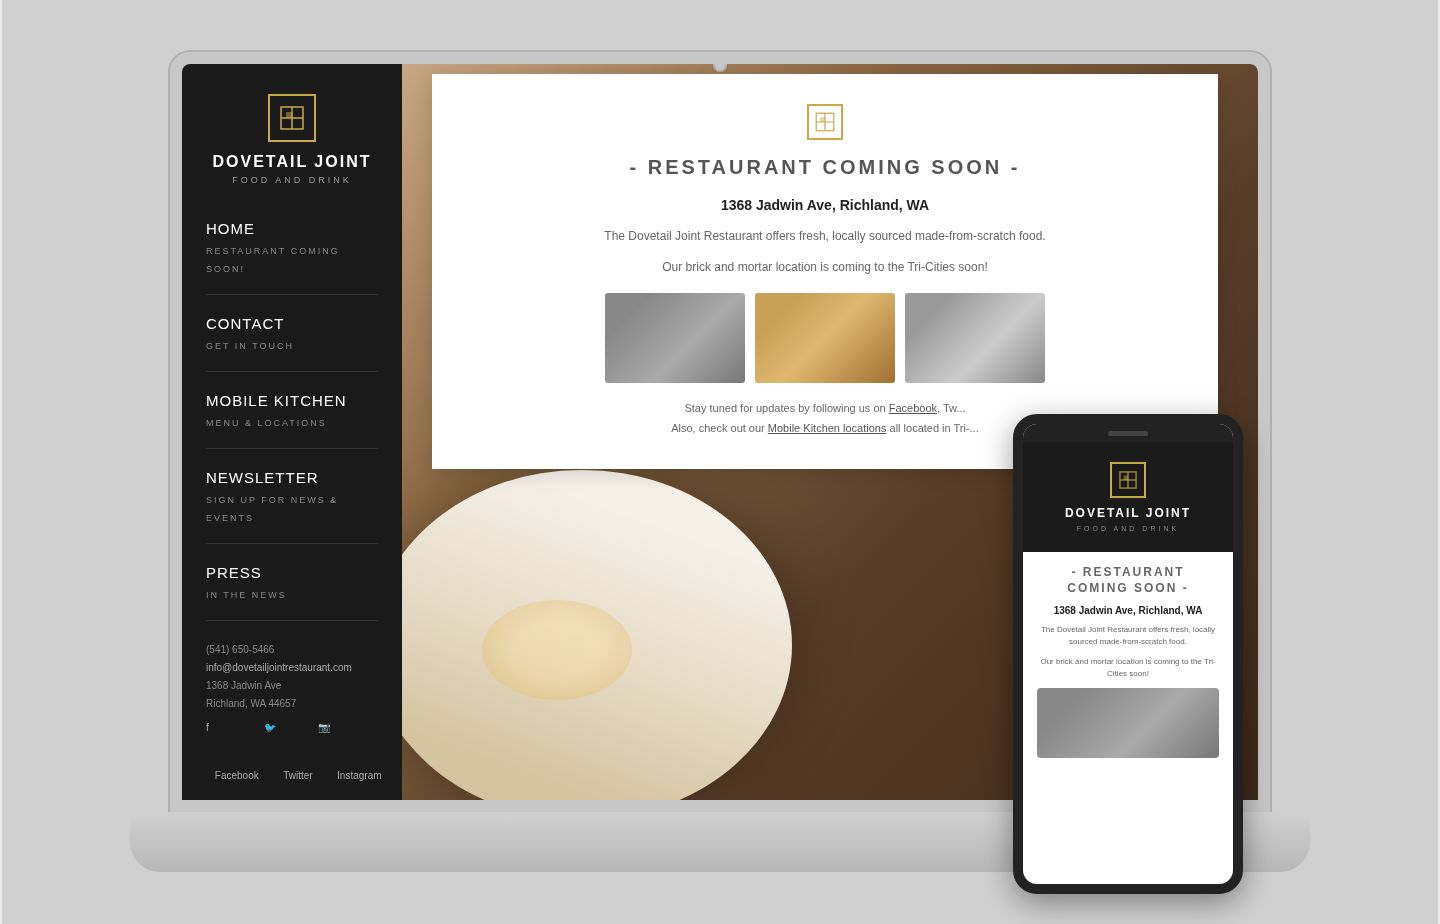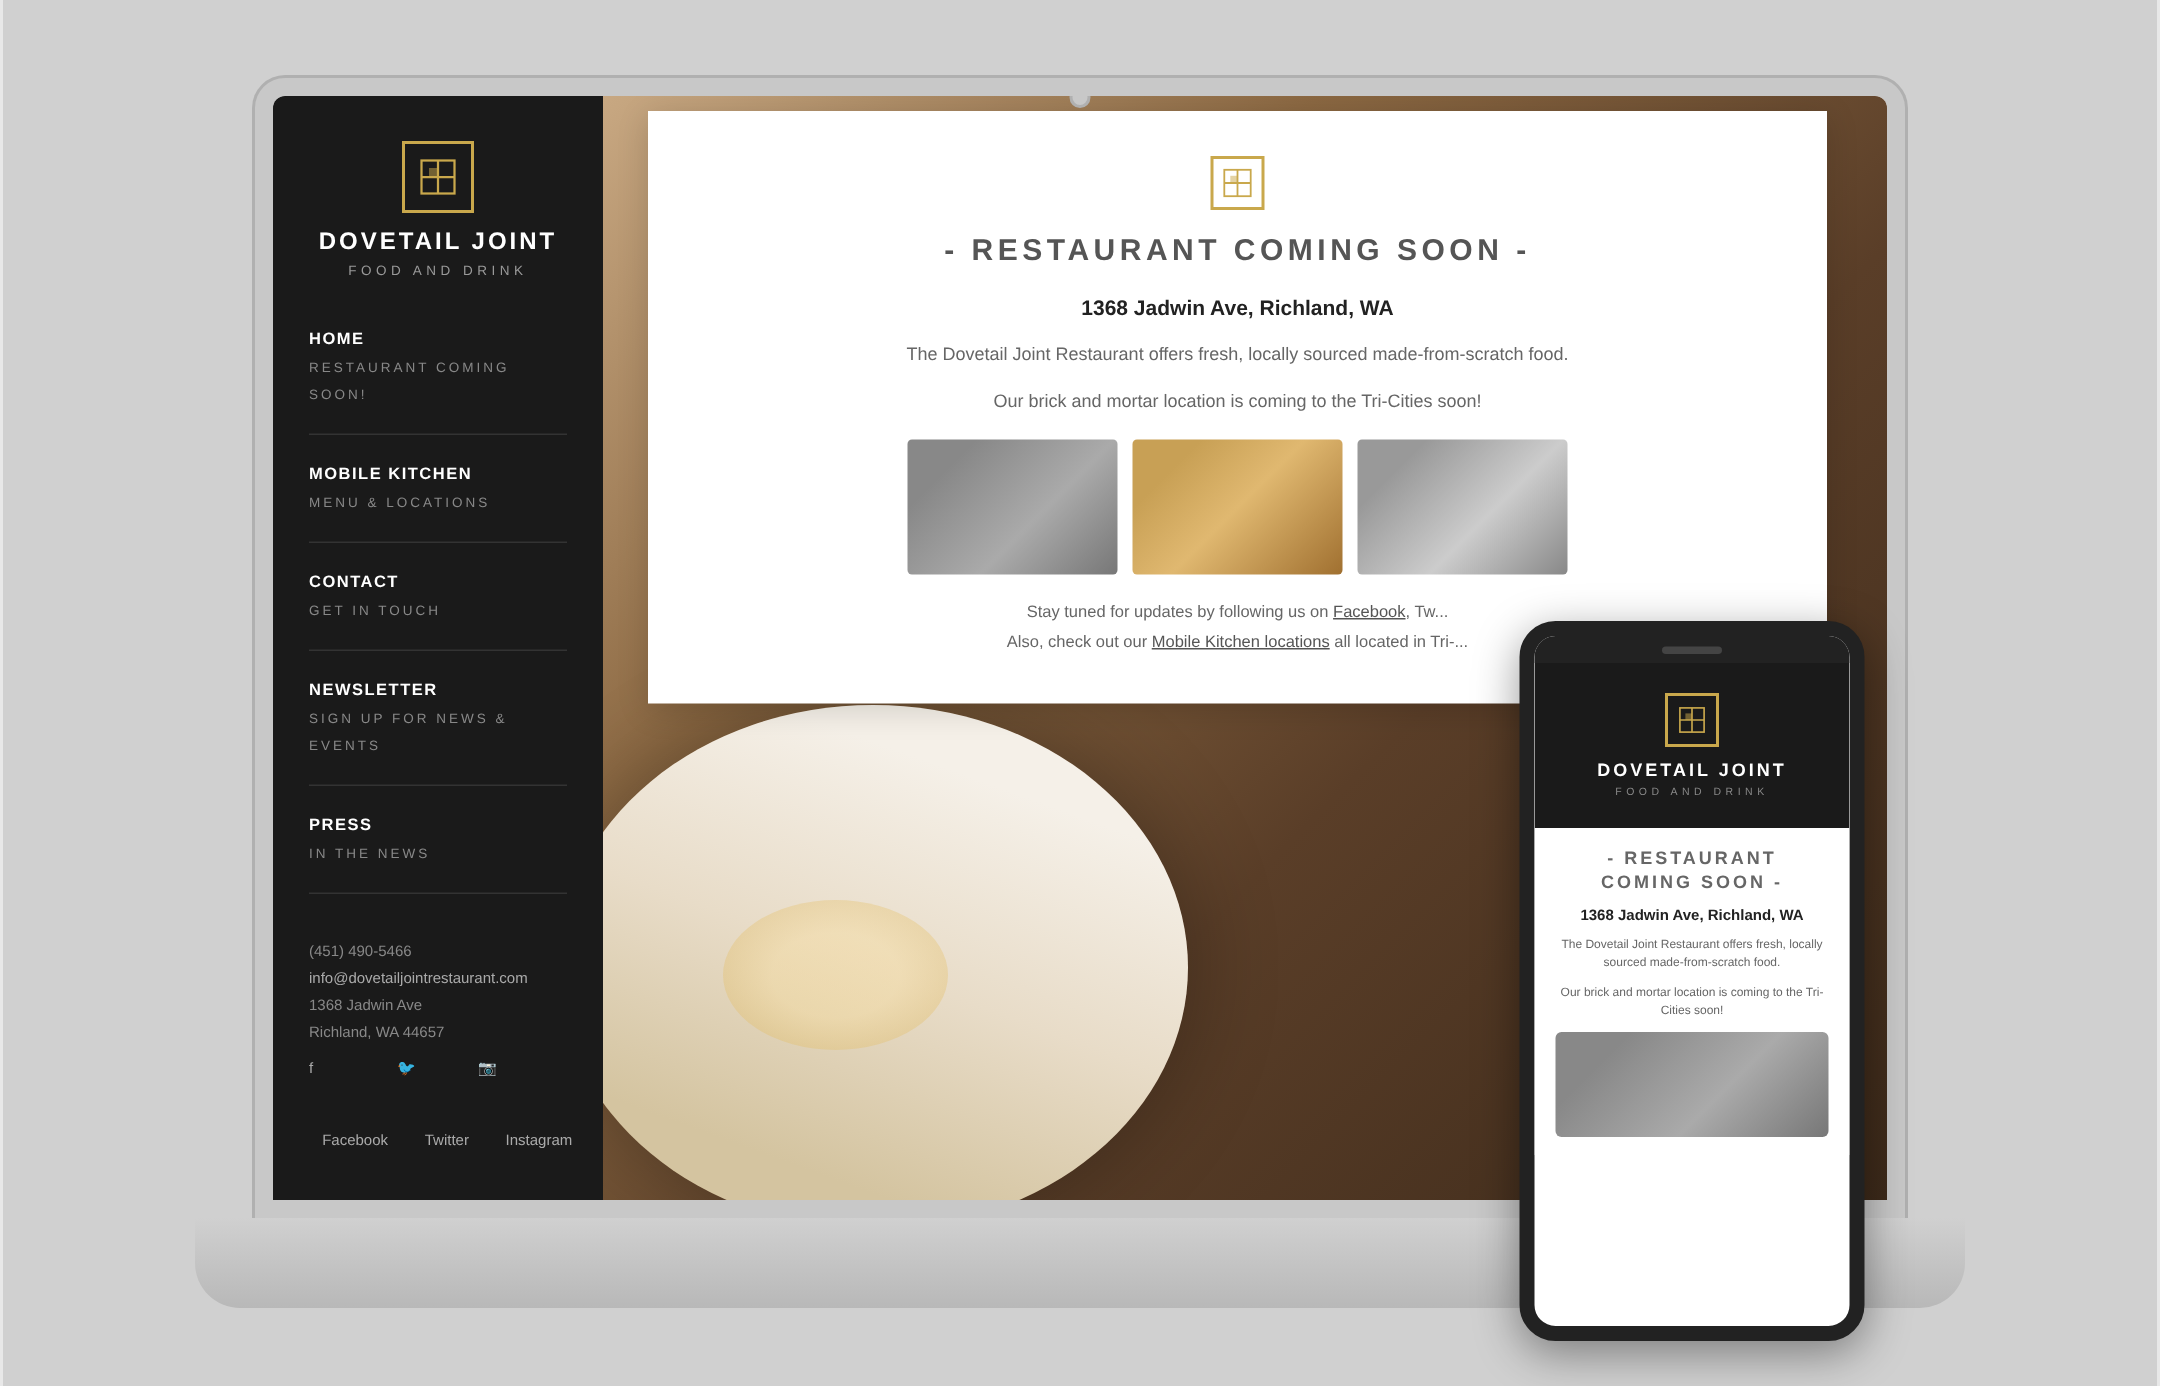--- a/index.html
+++ b/index.html
@@ -135,22 +135,22 @@
       border-bottom: 1px solid #333;
       padding-bottom: 18px;
     }
 
     .nav-item:last-of-type {
       border-bottom: none;
     }
 
     .nav-label {
       font-family: 'Arial', sans-serif;
-      font-size: 11px;
-      font-weight: bold;
+      font-size: 15px;
+      font-weight: normal;
       letter-spacing: 1px;
       color: #fff;
       display: block;
       margin-bottom: 3px;
     }
 
     .nav-sublabel {
       font-family: 'Arial', sans-serif;
       font-size: 9px;
       letter-spacing: 2px;
@@ -462,41 +462,41 @@
             <div class="logo-title">DOVETAIL JOINT</div>
             <div class="logo-sub">FOOD AND DRINK</div>
           </div>
 
           <div class="nav-item">
             <span class="nav-label">HOME</span>
             <span class="nav-sublabel">RESTAURANT COMING SOON!</span>
           </div>
 
           <div class="nav-item">
+            <span class="nav-label">CONTACT</span>
+            <span class="nav-sublabel">GET IN TOUCH</span>
+          </div>
+
+          <div class="nav-item">
             <span class="nav-label">MOBILE KITCHEN</span>
             <span class="nav-sublabel">MENU &amp; LOCATIONS</span>
-          </div>
-
-          <div class="nav-item">
-            <span class="nav-label">CONTACT</span>
-            <span class="nav-sublabel">GET IN TOUCH</span>
           </div>
 
           <div class="nav-item">
             <span class="nav-label">NEWSLETTER</span>
             <span class="nav-sublabel">SIGN UP FOR NEWS &amp; EVENTS</span>
           </div>
 
           <div class="nav-item">
             <span class="nav-label">PRESS</span>
             <span class="nav-sublabel">IN THE NEWS</span>
           </div>
 
           <div class="contact-info">
-            <div>(451) 490-5466</div>
+            <div>(541) 650-5466</div>
             <div><a>info@dovetailjointrestaurant.com</a></div>
             <div>1368 Jadwin Ave</div>
             <div>Richland, WA 44657</div>
             <div class="social-links">
               <span>f</span>
               <a>Facebook</a>
               <span>🐦</span>
               <a>Twitter</a>
               <span>📷</span>
               <a>Instagram</a>

